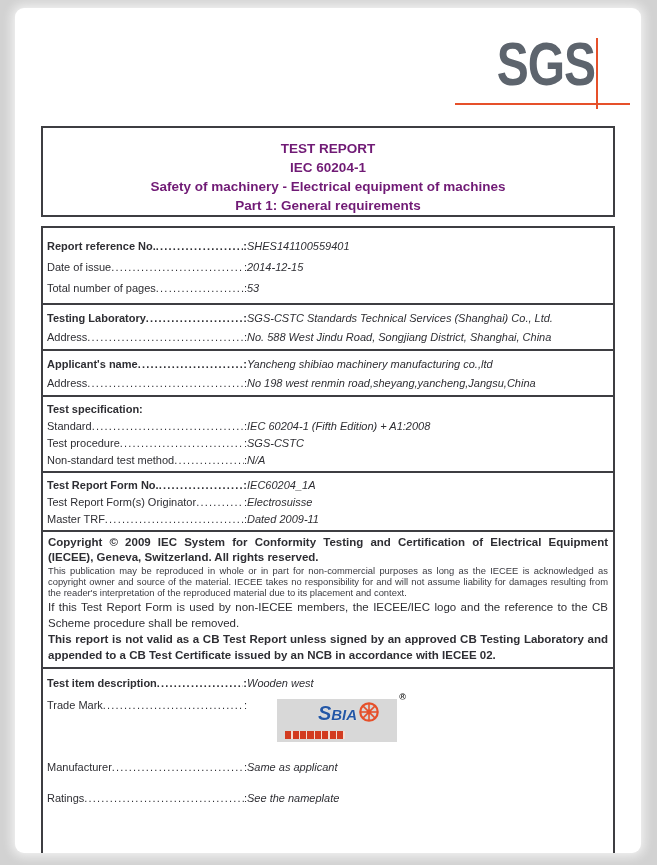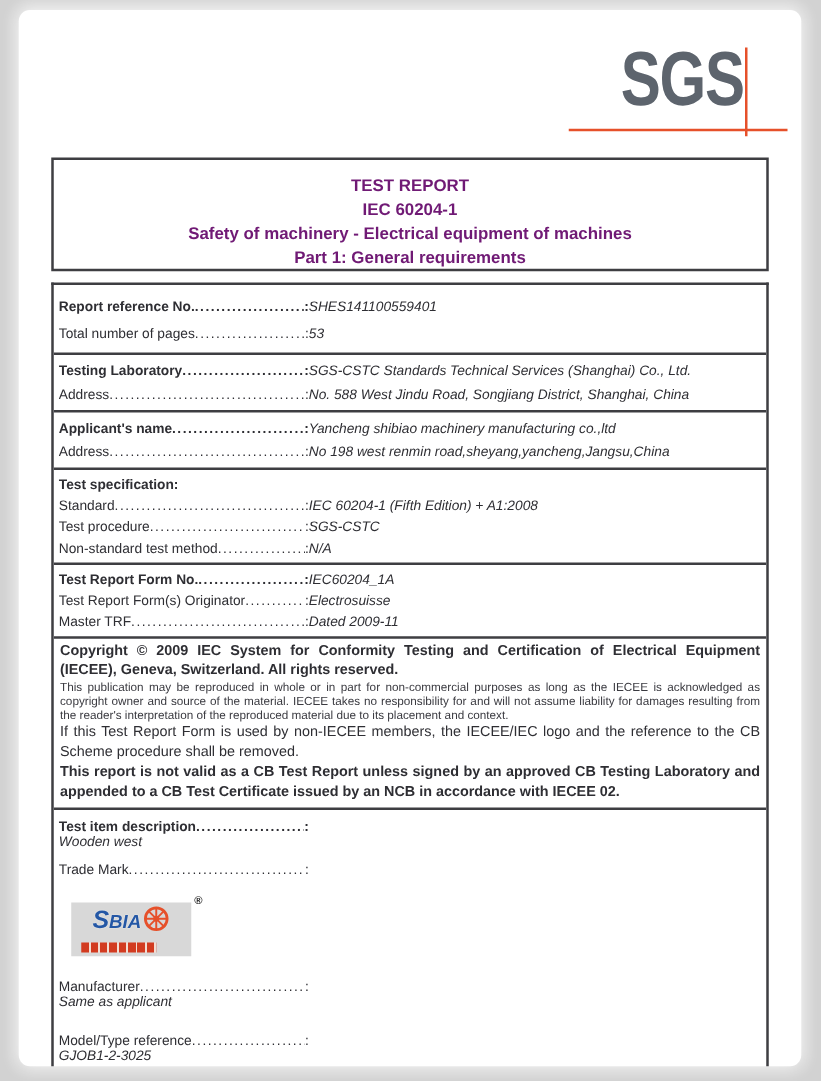--- a/index.html
+++ b/index.html
@@ -51,28 +51,28 @@
   .val{margin-left:0;white-space:nowrap;font-style:italic;}
   .noleader .lbl{width:auto;}
   
   .cp{padding:3px 5px 4px;}
   .cp p{margin:0;text-align:justify;}
   .cp .p1{font-weight:bold;font-size:11.5px;line-height:15px;}
   .cp .p2{font-size:9.4px;line-height:11px;color:#3a3a40;}
   .cp .p3{font-size:11.5px;line-height:15.5px;margin-top:2px;}
   .cp .p4{font-weight:bold;font-size:11.5px;line-height:16px;}
   
-  .sec-g .row{padding:5px 0;flex-direction:column;}
+  .sec-g .row{padding:5px 0;}
   .row-gap{margin-top:9px;}
   
   .tm-row{align-items:flex-start;gap:20px;}
   .tm-wrap{position:relative;margin-left:10px;}
   .tm-box{
     position:relative;width:96px;height:40px;background:#d8d8d8;
-    display:flex;align-items:flex-start;justify-content:center;padding-top:3px;
+    display:flex;align-items:flex-start;justify-content:center;padding-top:3px;padding-left:24px;
   }
   .tm-text{font-style:italic;font-weight:bold;color:#2457a5;font-size:15px;line-height:22px;
     text-shadow:0 0 1px #ffffff;letter-spacing:0;}
   .tm-text .cap{font-size:20px;}
   .tm-wheel{margin-left:1px;margin-top:-1px;}
   .tm-strip{
     position:absolute;left:8px;bottom:3px;width:60px;height:8px;
     background:repeating-linear-gradient(90deg,#d23b20 0 6px,#f3ddd2 6px 7.5px);
   }
   .tm-reg{position:absolute;top:-7px;right:-9px;font-size:9px;color:#1d1d1d;font-weight:bold;}
@@ -97,20 +97,28 @@
   <div class="tbl">
 
     <div class="sec sec-a">
       <div class="row">
         <div class="lbl b">
           <span>Report reference No.</span>
           <span class="dots"></span>
           <span class="colon"></span>
         </div>
         <div class="val">SHES141100559401</div>
+      </div>
+      <div class="row">
+        <div class="lbl">
+          <span>Date of issue</span>
+          <span class="dots"></span>
+          <span class="colon"></span>
+        </div>
+        <div class="val">2014-12-15</div>
       </div>
       <div class="row">
         <div class="lbl">
           <span>Total number of pages</span>
           <span class="dots"></span>
           <span class="colon"></span>
         </div>
         <div class="val">53</div>
       </div>
     </div>
@@ -257,28 +265,20 @@
       <div class="row row-gap">
         <div class="lbl">
           <span>Manufacturer</span>
           <span class="dots"></span>
           <span class="colon"></span>
         </div>
         <div class="val">Same as applicant</div>
       </div>
       <div class="row row-gap">
         <div class="lbl">
-          <span>Model/Type reference</span>
-          <span class="dots"></span>
-          <span class="colon"></span>
-        </div>
-        <div class="val">GJOB1-2-3025</div>
-      </div>
-      <div class="row row-gap">
-        <div class="lbl">
           <span>Ratings</span>
           <span class="dots"></span>
           <span class="colon"></span>
         </div>
         <div class="val">See the nameplate</div>
       </div>
     </div>
 
   </div>
 </div>

